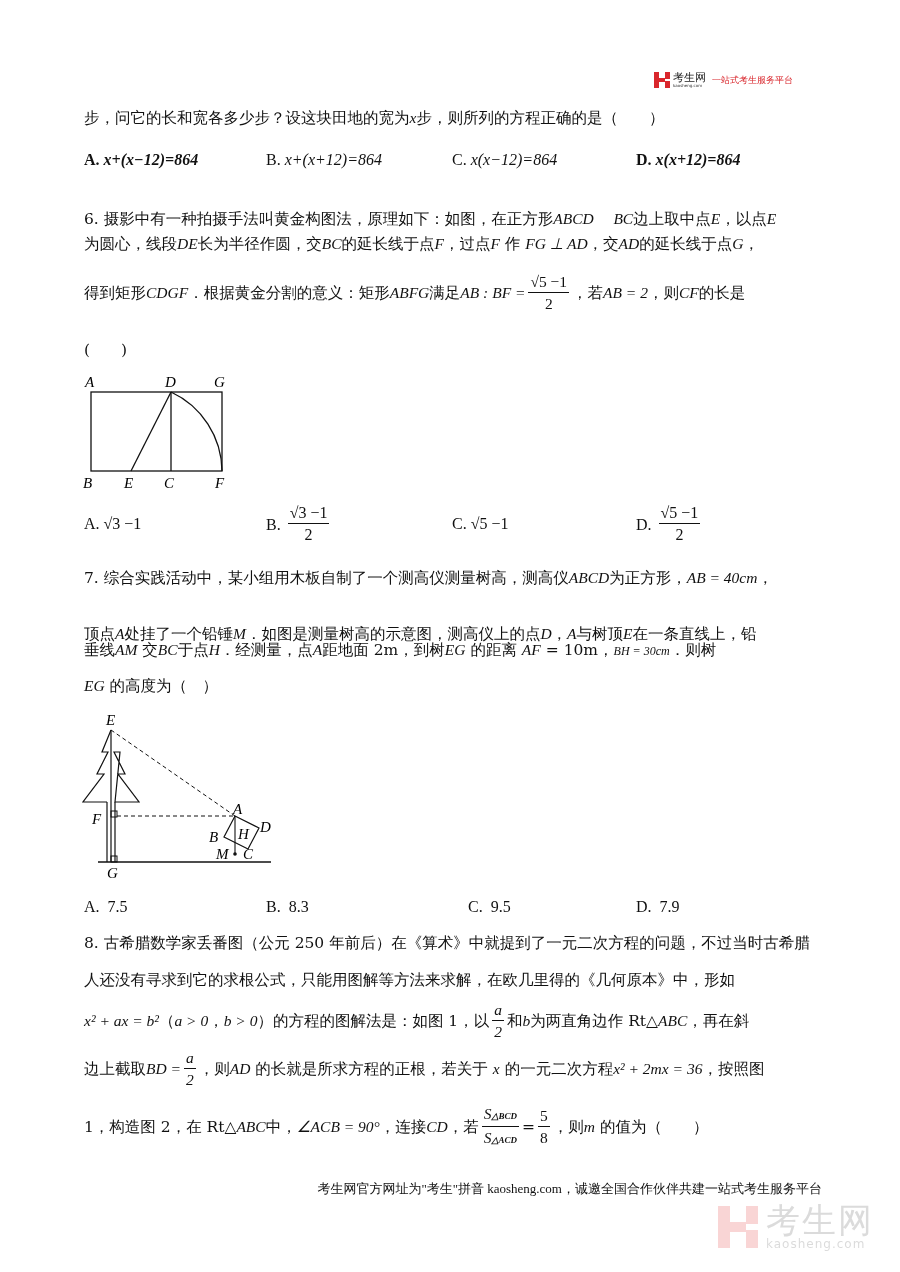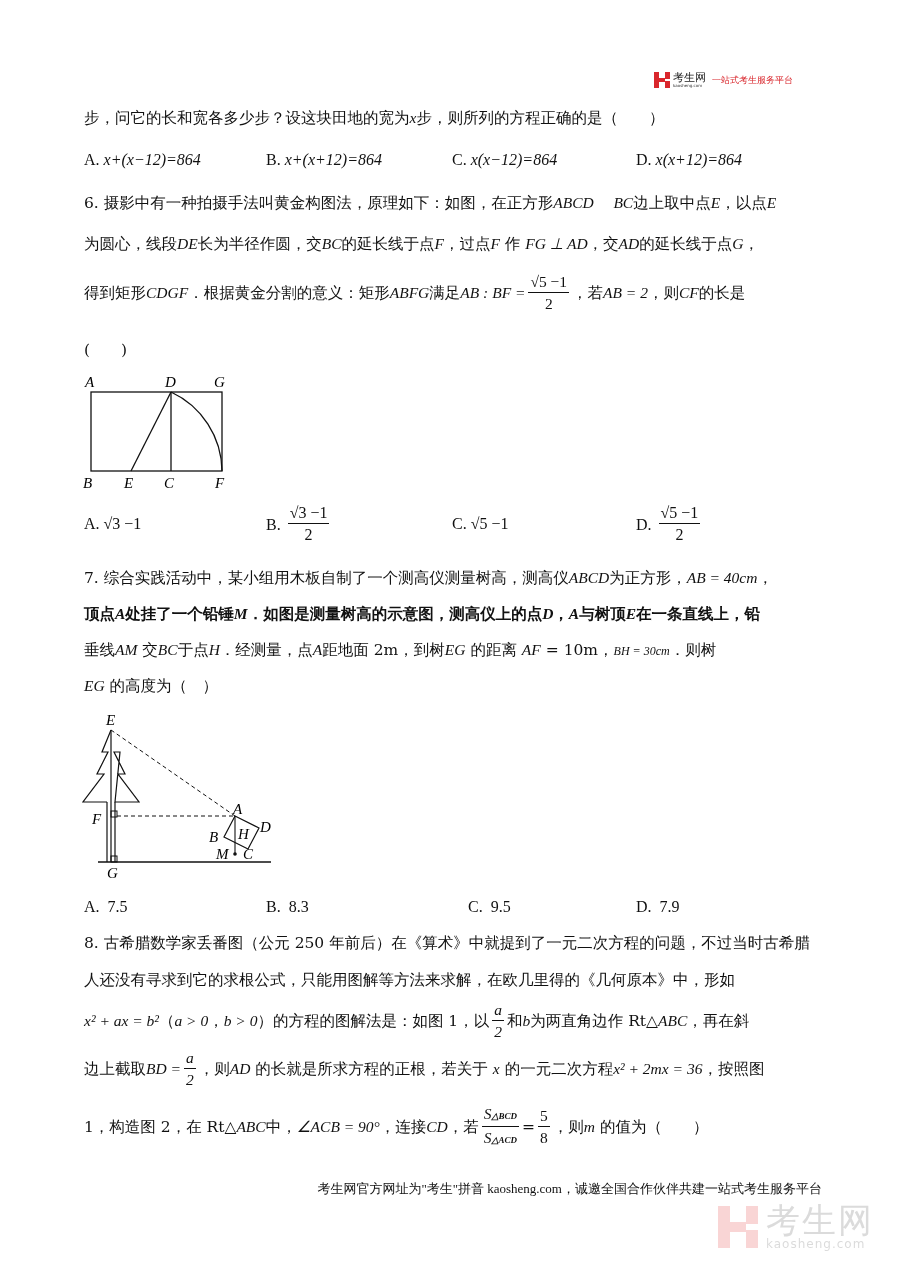--- a/index.html
+++ b/index.html
@@ -42,26 +42,26 @@
   <div>
     <div class="logo-text">考生网</div>
     <div class="logo-sub">kaosheng.com</div>
   </div>
   <span class="slogan">一站式考生服务平台</span>
 </div>
 
 <div class="line" style="top:108px;">
   <span>步，问它的长和宽各多少步？设这块田地的宽为</span><span class="it">x</span><span>步，则所列的方程正确的是（　　）</span>
 </div>
-<div class="opt" style="left:84px;top:151px;"><span>A.</span> <span class="it">x+(x−12)=864</span></div>
+<div class="opt" style="left:84px;top:151px;font-weight:bold;"><span>A.</span> <span class="it">x+(x−12)=864</span></div>
 <div class="opt" style="left:266px;top:151px;"><span>B.</span> <span class="it">x+(x+12)=864</span></div>
 <div class="opt" style="left:452px;top:151px;"><span>C.</span> <span class="it">x(x−12)=864</span></div>
-<div class="opt" style="left:636px;top:151px;"><span>D.</span> <span class="it">x(x+12)=864</span></div>
+<div class="opt" style="left:636px;top:151px;font-weight:bold;"><span>D.</span> <span class="it">x(x+12)=864</span></div>
 
-<div class="line" style="top:193px;">
+<div class="line" style="top:209px;">
   <span>6. 摄影中有一种拍摄手法叫黄金构图法，原理如下：如图，在正方形</span><span class="it">ABCD</span>&nbsp;&nbsp;&nbsp;&nbsp;<span class="it">BC</span><span>边上取中点</span><span class="it">E</span><span>，以点</span><span class="it">E</span>
 </div>
 <div class="line" style="top:234px;">
   <span>为圆心，线段</span><span class="it">DE</span><span>长为半径作圆，交</span><span class="it">BC</span><span>的延长线于点</span><span class="it">F</span><span>，过点</span><span class="it">F</span> <span>作</span> <span class="it">FG ⊥ AD</span><span>，交</span><span class="it">AD</span><span>的延长线于点</span><span class="it">G</span><span>，</span>
 </div>
 <div class="line" style="top:272px;">
   <span>得到矩形</span><span class="it">CDGF</span><span>．根据黄金分割的意义：矩形</span><span class="it">ABFG</span><span>满足</span><span class="it">AB : BF =</span><span class="frac serif"><span class="num">√5 −1</span><span class="den">2</span></span><span>，若</span><span class="it">AB = 2</span><span>，则</span><span class="it">CF</span><span>的长是</span>
 </div>
 <div class="line" style="top:340px;">(　　)</div>
 
@@ -80,21 +80,21 @@
 </svg>
 
 <div class="opt" style="left:84px;top:515px;"><span>A.</span> <span>√3 −1</span></div>
 <div class="opt" style="left:266px;top:503px;"><span style="vertical-align:middle;">B.</span> <span class="frac"><span class="num">√3 −1</span><span class="den">2</span></span></div>
 <div class="opt" style="left:452px;top:515px;"><span>C.</span> <span>√5 −1</span></div>
 <div class="opt" style="left:636px;top:503px;"><span style="vertical-align:middle;">D.</span> <span class="frac"><span class="num">√5 −1</span><span class="den">2</span></span></div>
 
 <div class="line" style="top:568px;">
   <span>7. 综合实践活动中，某小组用木板自制了一个测高仪测量树高，测高仪</span><span class="it">ABCD</span><span>为正方形，</span><span class="it">AB = 40cm</span><span>，</span>
 </div>
-<div class="line" style="top:604px;font-weight:bold;">
+<div class="line" style="top:624px;">
   <span>顶点</span><span class="it">A</span><span>处挂了一个铅锤</span><span class="it">M</span><span>．如图是测量树高的示意图，测高仪上的点</span><span class="it">D</span><span>，</span><span class="it">A</span><span>与树顶</span><span class="it">E</span><span>在一条直线上，铅</span>
 </div>
 <div class="line" style="top:640px;">
   <span>垂线</span><span class="it">AM</span> <span>交</span><span class="it">BC</span><span>于点</span><span class="it">H</span><span>．经测量，点</span><span class="it">A</span><span>距地面 2m，到树</span><span class="it">EG</span> <span>的距离</span> <span class="it">AF</span> <span>= 10m，</span><span class="it" style="font-size:12px;">BH = 30cm</span><span>．则树</span>
 </div>
 <div class="line" style="top:676px;">
   <span class="it">EG</span> <span>的高度为（　）</span>
 </div>
 
 <svg class="abs" style="left:78px;top:708px;" width="200" height="170">

